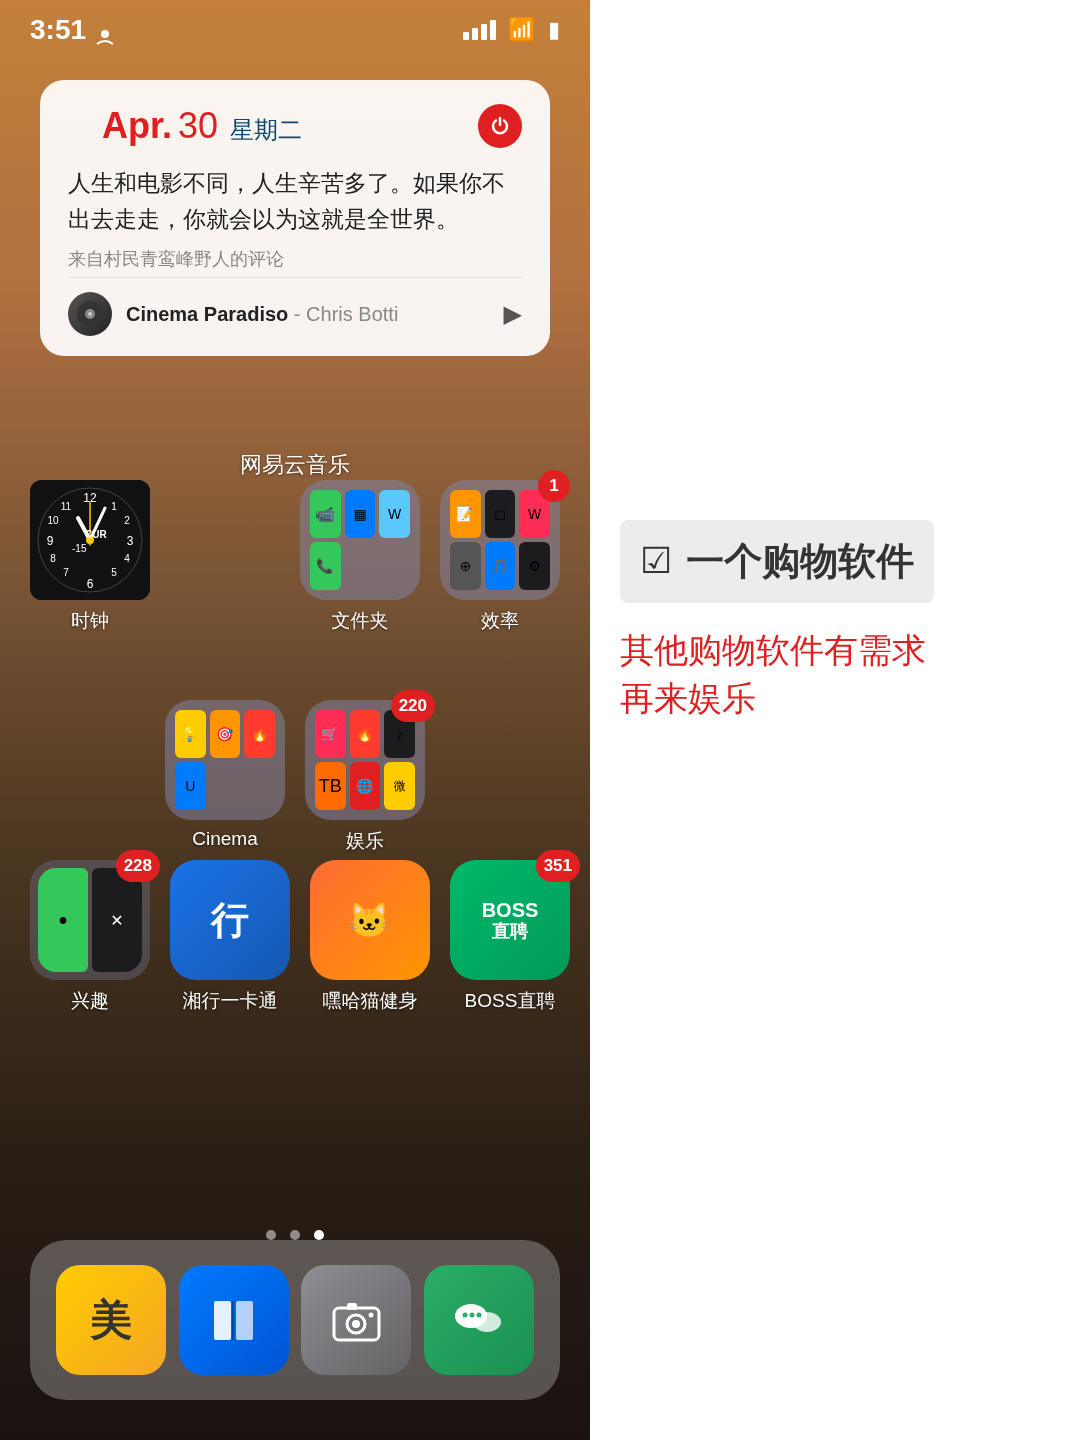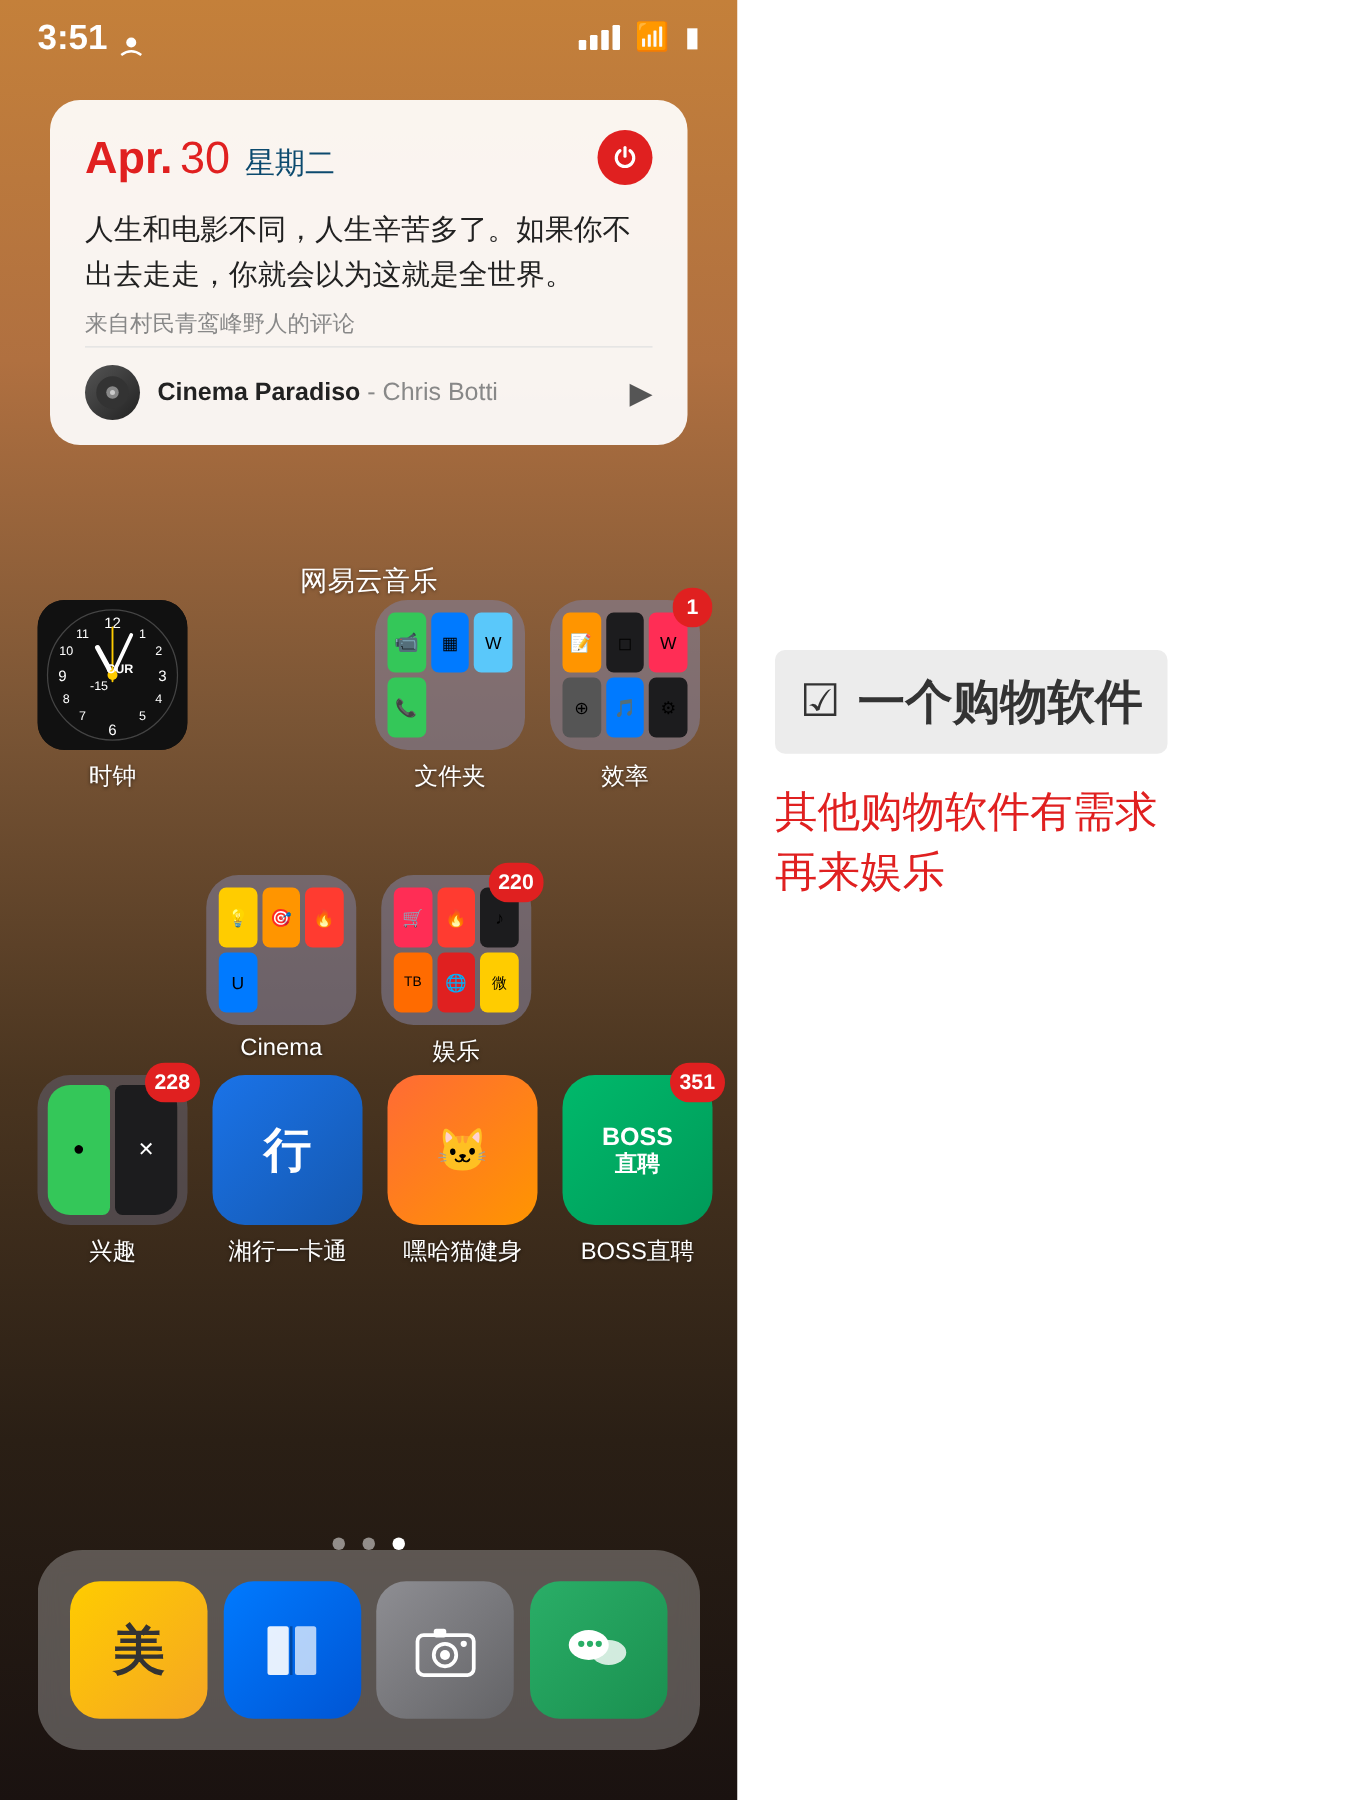--- a/index.html
+++ b/index.html
@@ -88,20 +88,21 @@
     .widget-header {
       display: flex;
       align-items: center;
       justify-content: space-between;
       margin-bottom: 18px;
     }
     .widget-date {
       display: flex;
       align-items: baseline;
       gap: 6px;
+      margin-left: 34px;
     }
     .widget-month {
       font-size: 36px;
       font-weight: 800;
       color: #e02020;
     }
     .widget-day {
       font-size: 36px;
       font-weight: 400;
       color: #e02020;
@@ -228,21 +229,21 @@
       font-weight: 600;
       padding: 0 6px;
       z-index: 20;
       border: 2px solid transparent;
     }
 
     
     .clock-widget {
       width: 120px;
       height: 120px;
-      border-radius: 22px;
+      border-radius: 12px;
       background: #111;
       position: relative;
       overflow: hidden;
     }
     .clock-svg {
       width: 100%;
       height: 100%;
     }
 
     
@@ -507,21 +508,21 @@
         <div class="folder-mini-icon" style="background:#007aff; font-size:14px;">U</div>
       </div>
       <span class="app-label">Cinema</span>
     </div>
 
     <div class="app-item">
       <div class="folder-icon" style="position:relative;">
         <div class="folder-mini-icon" style="background:#ff2d55; font-size:14px;">🛒</div>
         <div class="folder-mini-icon" style="background:#ff3b30; font-size:14px;">🔥</div>
         <div class="folder-mini-icon" style="background:#1c1c1e; font-size:14px;">♪</div>
-        <div class="folder-mini-icon" style="background:#ff6b00; font-size:11px;text-align:right;">TB</div>
+        <div class="folder-mini-icon" style="background:#ff6b00; font-size:18px;text-align:right;">TB</div>
         <div class="folder-mini-icon" style="background:#e02020; font-size:14px;">🌐</div>
         <div class="folder-mini-icon" style="background:#ffcc00; font-size:12px;">微</div>
         <div class="badge">220</div>
       </div>
       <span class="app-label">娱乐</span>
     </div>
 
     <div class="app-item"></div>
   </div>
 

